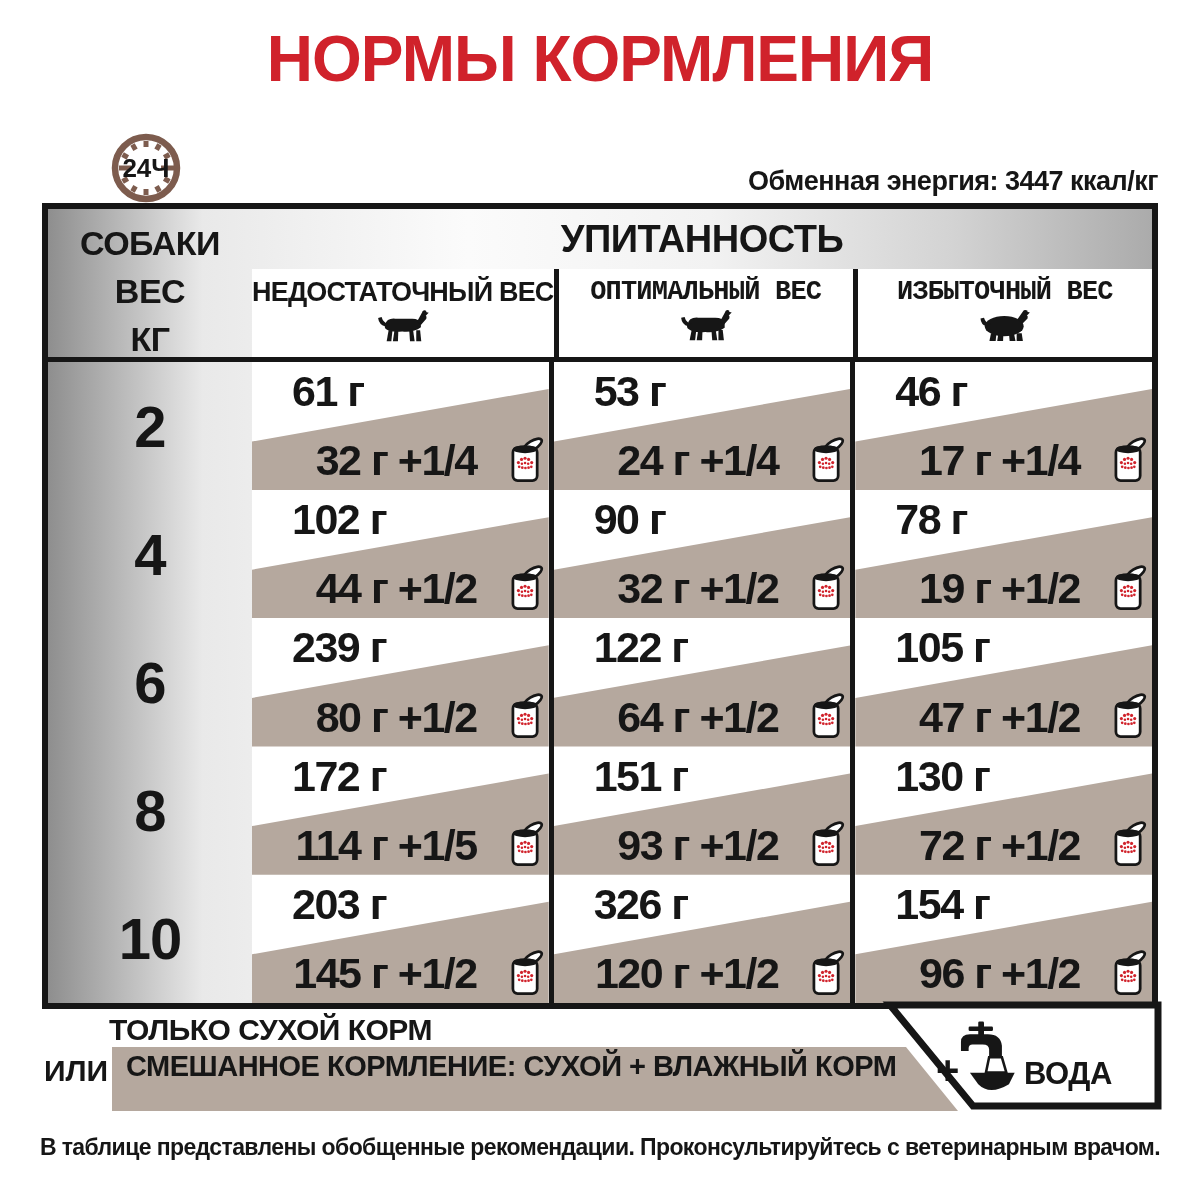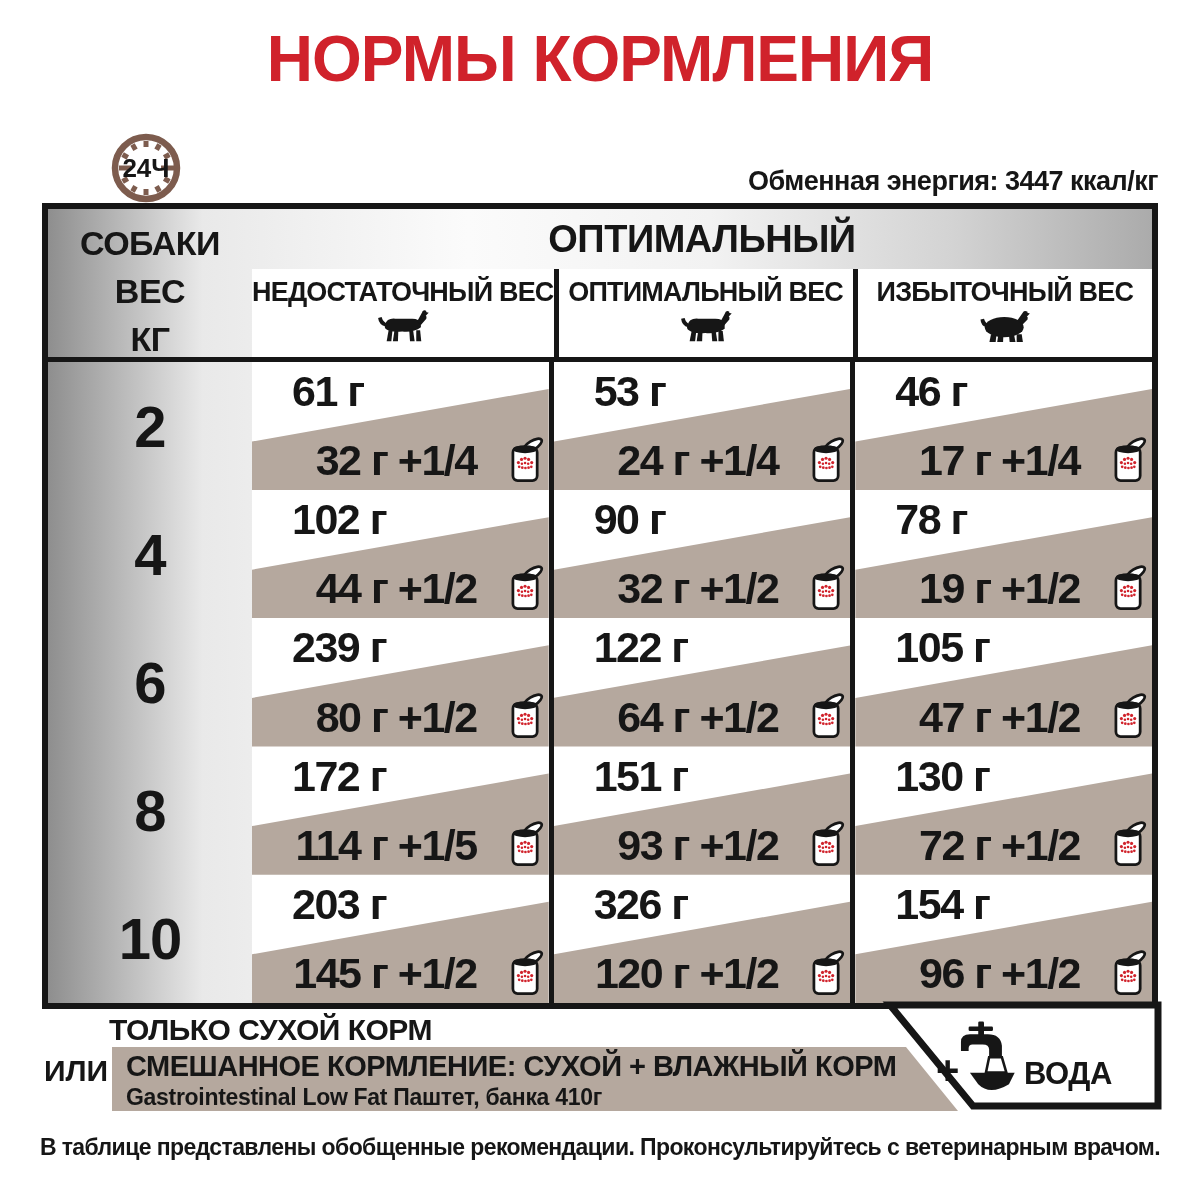--- a/index.html
+++ b/index.html
@@ -19,21 +19,21 @@
   .ftable{position:absolute;left:42px;top:203px;width:1116px;height:806px;box-sizing:border-box;
     border:6px solid var(--ink);z-index:1;
     background:linear-gradient(90deg,#8e8e8e 0%,#e9e9e9 14%,#fbfbfb 38%,#f2f2f2 60%,#d3d3d3 82%,#ababab 100%);}
   .cond-header{position:absolute;left:204px;top:0;width:900px;height:60px;
     display:flex;align-items:center;justify-content:center;font-size:38px;letter-spacing:-0.5px;}
   .weight-header{position:absolute;left:0;top:10px;width:204px;text-align:center;
     font-size:34px;line-height:48px;letter-spacing:-0.5px;}
   .subheads{position:absolute;left:204px;top:60px;width:900px;height:88px;display:flex;}
   .subcell{flex:1;background:#fff;display:flex;flex-direction:column;align-items:center;
     justify-content:flex-start;padding-top:8px;box-sizing:border-box;}
-  .subcell + .subcell{border-left:5px solid var(--ink);}
+  .subcell + .subcell{border-left:5px solid var(--ink);font-family:Liberation Mono, monospace;}
   .subcell .lbl{font-size:27px;letter-spacing:-0.8px;white-space:nowrap;}
   .hr-line{position:absolute;left:0;top:148px;width:100%;height:5px;background:var(--ink);}
   .rows{position:absolute;left:0;top:153px;width:1104px;height:641px;display:flex;flex-direction:column;}
   .row{flex:1;display:flex;}
   .wcell{width:204px;display:flex;align-items:center;justify-content:center;}
   .wnum{font-size:58px;letter-spacing:-1px;}
   .cell{flex:1;position:relative;background:#fff;overflow:hidden;}
   .cell + .cell{border-left:5px solid var(--ink);}
   .wedge{position:absolute;left:0;top:0;right:0;bottom:0;background:var(--beige);
     clip-path:polygon(0 62%,100% 21%,100% 100%,0 100%);}
@@ -85,21 +85,21 @@
 </div>
 
 <div class="energy">Обменная энергия: 3447 ккал/кг</div>
 
 <div class="ftable">
   <div class="weight-header">
     <div>СОБАКИ</div>
     <div>ВЕС</div>
     <div>КГ</div>
   </div>
-  <div class="cond-header">ОПТИМАЛЬНЫЙ</div>
+  <div class="cond-header">УПИТАННОСТЬ</div>
 
   <div class="subheads">
     <div class="subcell">
       <span class="lbl">НЕДОСТАТОЧНЫЙ ВЕС</span>
       <span>
         <svg width="56" height="40" viewBox="0 0 72 50" fill="#161616">
           <path d="M15 42 l2.5 -14 5 0 -1.5 14 z"></path>
             <path d="M23 42 l2 -14 5 0 -0.5 14 z"></path>
           <path d="M45 42 l-1 -14 5 0 2 14 z"></path>
             <path d="M53 42 l0 -14 5 0 1.5 14 z"></path>
@@ -579,21 +579,20 @@
       </span>
     </div>
       </div>
 </div>
 </div>
 
 <div class="legend-dry">ТОЛЬКО СУХОЙ КОРМ</div>
 <div class="legend-or">ИЛИ</div>
 <div class="legend-mixed">
   <div class="l1">СМЕШАННОЕ КОРМЛЕНИЕ: СУХОЙ + ВЛАЖНЫЙ КОРМ</div>
-  <div class="l2">Gastrointestinal Low Fat Паштет, банка 410г</div>
 </div>
 
 <div class="water-box">
   <svg width="290" height="115" viewBox="0 0 290 115">
     <path d="M10 5 L278 5 L278 106 L93 106 Z" fill="#fff" stroke="#161616" stroke-width="7" stroke-linejoin="miter"></path>
   </svg>
 </div>
 <div class="water-plus">+</div>
 <div class="faucet">
   <svg width="64" height="72" viewBox="0 0 100 112">

